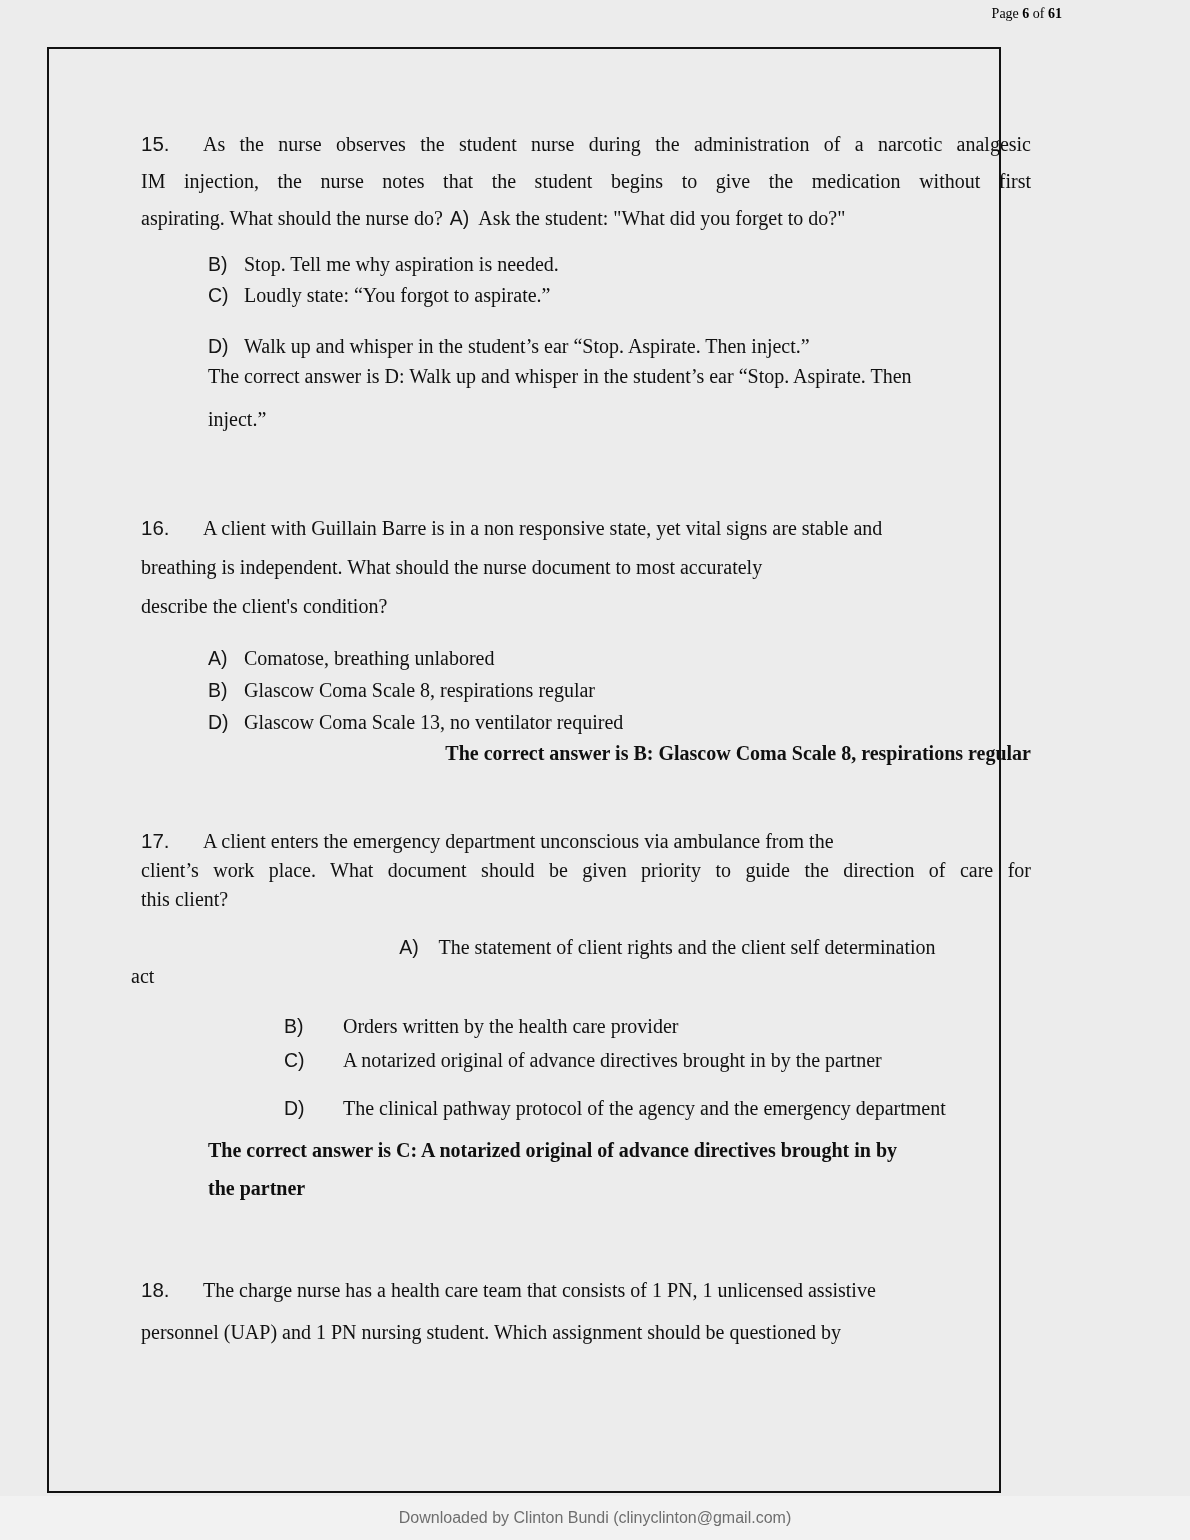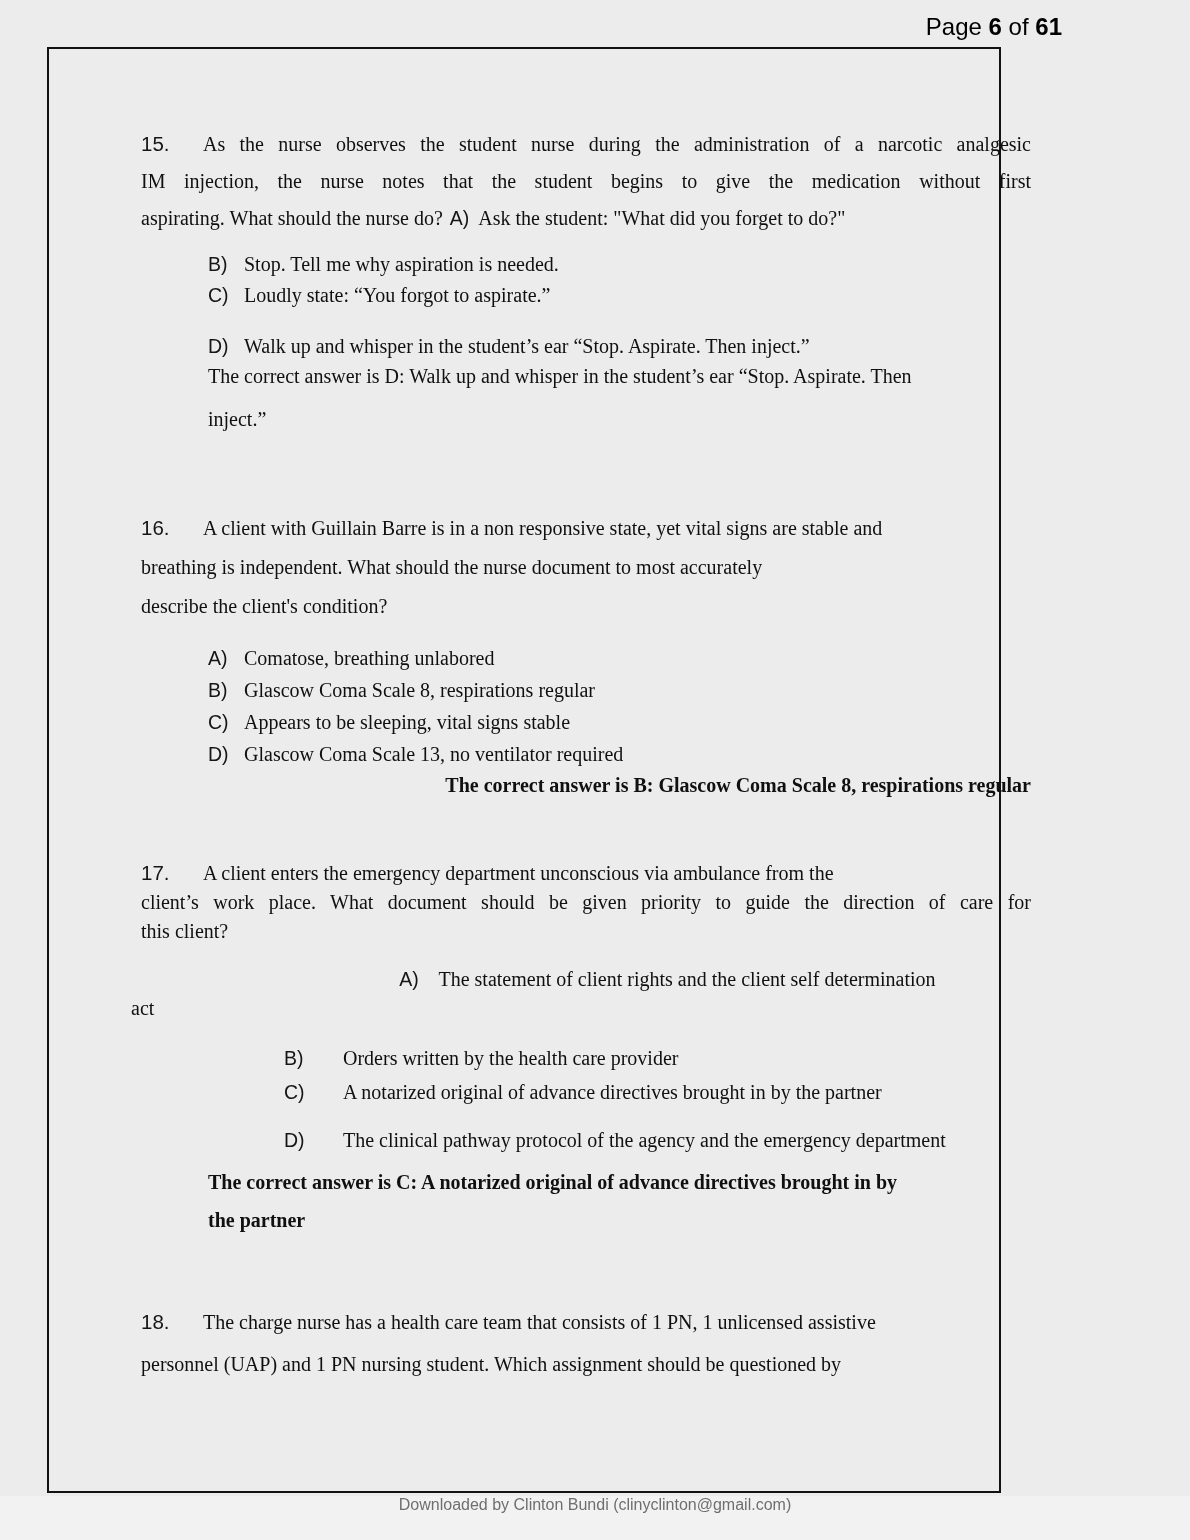--- a/index.html
+++ b/index.html
@@ -3,22 +3,22 @@
 <meta charset="utf-8">
 <style>
   html,body{margin:0;padding:0;}
   body{
     width:1190px;height:1540px;position:relative;overflow:hidden;
     background:#ececec;color:#101010;
     font-family:"Liberation Serif",serif;
   }
   
   .page-indicator{
-    position:absolute;top:13px;right:128px;
-    font-family:Liberation Sans, sans-serif;font-size:24px;color:#000;
+    position:absolute;top:6px;right:128px;
+    font-family:Liberation Serif, serif;font-size:14px;color:#000;
   }
   .page-indicator .num{font-weight:700;}
 
   
   .page{
     position:absolute;left:47px;top:47px;width:954px;height:1446px;
     border:2px solid #121212;box-sizing:border-box;background:transparent;
   }
   .content{padding:76px 0 0 92px;width:890px;font-size:20px;}
 
@@ -62,21 +62,21 @@
   .q17 .ansblock{margin-top:6px;}
   .q17 .ans{font-weight:700;line-height:38px;}
 
   
   .q18{margin-top:62px;}
   .q18 .line{line-height:42px;}
 
   
   .footer-band{
     position:absolute;left:0;right:0;bottom:0;height:44px;background:#f2f2f2;
-    display:flex;align-items:flex-start;justify-content:center;
+    display:flex;align-items:center;justify-content:center;
     font-family:"Liberation Sans",sans-serif;font-size:16px;color:#6e6e6e;
   }
 </style>
 </head>
 <body>
 
 <div class="page-indicator">
   <span>Page</span>
   <span class="num">6</span>
   <span>of</span>
@@ -102,21 +102,20 @@
       <div class="ans cont">inject.”</div>
     </section>
 
     <section class="q16">
       <div class="line"><span class="qnum">16.</span><span>A client with Guillain Barre is in a non responsive state, yet vital signs are stable and</span></div>
       <div class="line">breathing is independent. What should the nurse document to most accurately</div>
       <div class="line">describe the client's condition?</div>
       <div class="opts">
         <div class="opt"><span class="olet">A)</span><span>Comatose, breathing unlabored</span></div>
         <div class="opt"><span class="olet">B)</span><span>Glascow Coma Scale 8, respirations regular</span></div>
-        <div class="opt"><span class="olet">C)</span><span>Appears to be sleeping, vital signs stable</span></div>
         <div class="opt"><span class="olet">D)</span><span>Glascow Coma Scale 13, no ventilator required</span></div>
       </div>
       <div class="ans">The correct answer is B: Glascow Coma Scale 8, respirations regular</div>
     </section>
 
     <section class="q17">
       <div class="line"><span class="qnum">17.</span><span>A client enters the emergency department unconscious via ambulance from the</span></div>
       <div class="line stretch">client’s work place. What document should be given priority to guide the direction of care for</div>
       <div class="line">this client?</div>
       <div class="opts">

